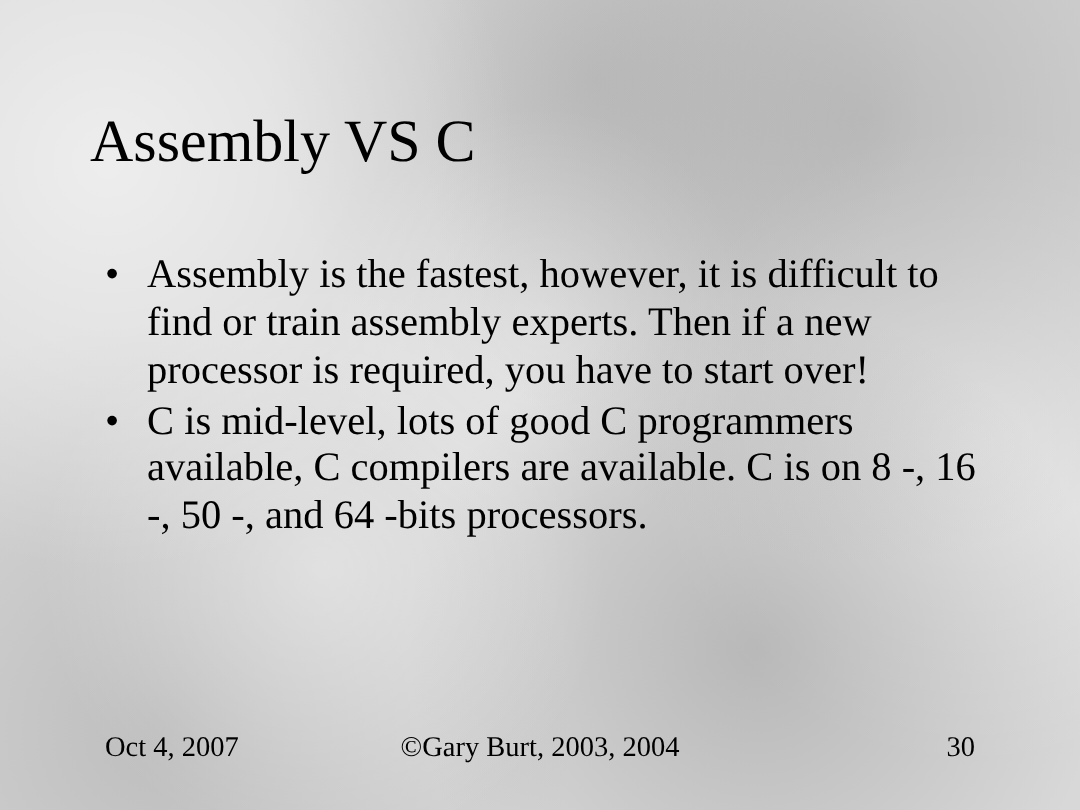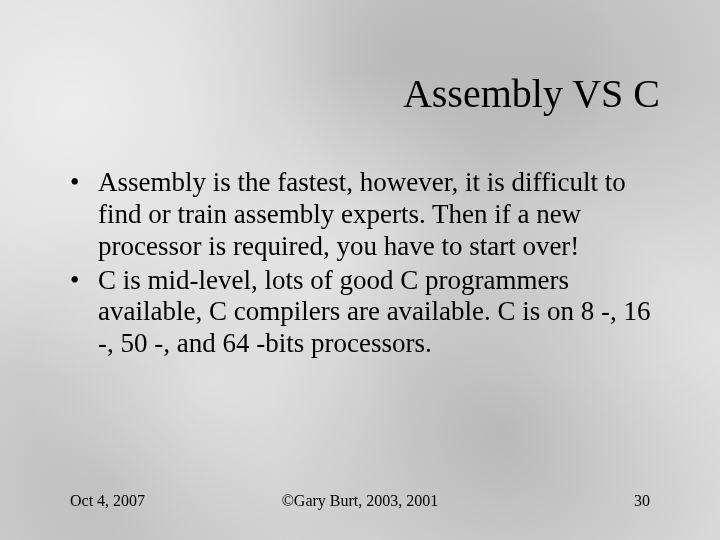--- a/index.html
+++ b/index.html
@@ -29,21 +29,21 @@
   .slide {
     box-sizing: border-box;
     width: 720px;
     height: 540px;
     padding: 30px 60px 20px 60px;
     display: flex;
     flex-direction: column;
   }
   .title {
     font-size: 40px;
-    text-align: right;
+    text-align: left;
     margin: 40px 0 50px 0;
     font-weight: normal;
   }
   ul.bullets {
     list-style: none;
     padding: 0;
     margin: 0 0 0 10px;
     flex: 1;
   }
   ul.bullets li {
@@ -57,36 +57,36 @@
     content: "•";
     position: absolute;
     left: 0;
     top: 0;
     font-size: 27px;
   }
   .footer {
     display: flex;
     justify-content: space-between;
     align-items: flex-end;
-    font-size: 16px;
+    font-size: 19px;
     padding: 0 10px 10px 10px;
     margin-top: auto;
     font-family: Liberation Serif, serif;
   }
   .footer .date { text-align: left; flex:1; }
   .footer .copyright { text-align: center; flex:1; }
   .footer .pagenum { text-align: right; flex:1; }
 </style>
 </head>
 <body>
 
 <div class="slide">
   <h1 class="title">Assembly VS C</h1>
   <ul class="bullets">
     <li>Assembly is the fastest, however, it is difficult to find or train assembly experts. Then if a new processor is required, you have to start over!</li>
     <li>C is mid-level, lots of good C programmers available, C compilers are available.  C is on 8 -, 16 -, 50 -, and 64 -bits processors.</li>
   </ul>
   <div class="footer">
     <span class="date">Oct 4, 2007</span>
-    <span class="copyright">©Gary Burt, 2003, 2001</span>
+    <span class="copyright">©Gary Burt, 2003, 2004</span>
     <span class="pagenum">30</span>
   </div>
 </div>
 
 </body></html>

